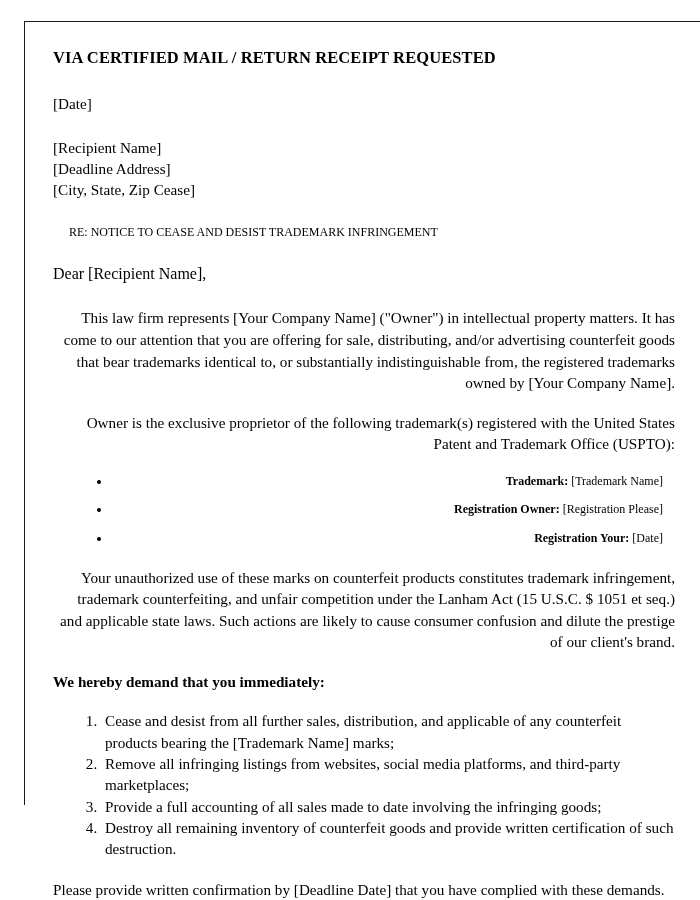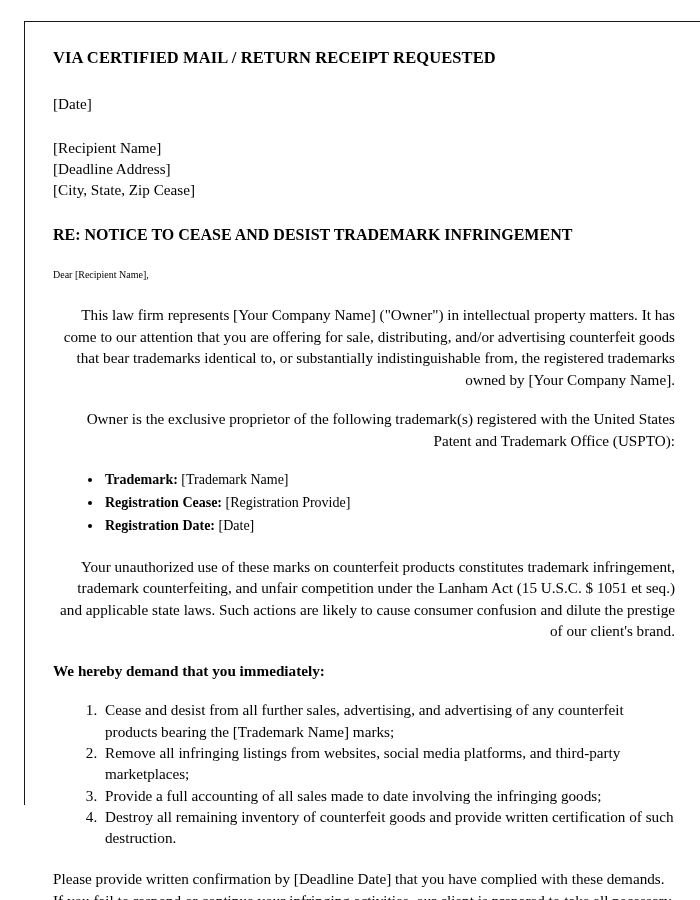--- a/index.html
+++ b/index.html
@@ -58,49 +58,50 @@
   .address-block {
     font-size: 15.2px;
     line-height: 1.38;
     margin: 0 0 24px 0;
   }
   .address-block div {
     margin: 0;
   }
 
   .subject-line {
-    font-size: 16px;
-    font-weight: bold;
-    margin: 0 0 22px 0;
+    font-size: 12px;
+    font-weight: normal;
+    margin: 0 0 22px 16px;
     line-height: 1.3;
   }
 
   .salutation {
-    font-size: 10px;
+    font-size: 16px;
     margin: 0 0 22px 0;
     line-height: 1.42;
   }
 
   .demand-heading {
     font-size: 15.2px;
     font-weight: bold;
     margin: 17px 0 18px 0;
     line-height: 1.42;
   }
 
   ul.mark-list {
     margin: 0 0 20px 0;
     padding: 0 0 0 46px;
     list-style-type: disc;
   }
   ul.mark-list li {
-    font-size: 14px;
+    font-size: 12px;
     line-height: 1.38;
-    margin: 4px;
+    margin: 12px;
     padding-left: 2px;
+    text-align: right;
   }
   ul.mark-list li b {
     font-weight: bold;
   }
 
   ol.demand-list {
     margin: 0 0 20px 0;
     padding: 0 0 0 48px;
     list-style-type: decimal;
   }
@@ -140,35 +141,35 @@
     <p class="para">This law firm represents [Your Company Name] ("Owner") in intellectual property matters. It has come to our attention that you are offering for sale, distributing, and/or advertising counterfeit goods that bear trademarks identical to, or substantially indistinguishable from, the registered trademarks owned by [Your Company Name].</p>
 
     <p class="para">Owner is the exclusive proprietor of the following trademark(s) registered with the United States Patent and Trademark Office (USPTO):</p>
 
     <ul class="mark-list">
       <li>
         <b>Trademark:</b>
         <span>[Trademark Name]</span>
       </li>
       <li>
-        <b>Registration Cease:</b>
-        <span>[Registration Provide]</span>
+        <b>Registration Owner:</b>
+        <span>[Registration Please]</span>
       </li>
       <li>
-        <b>Registration Date:</b>
+        <b>Registration Your:</b>
         <span>[Date]</span>
       </li>
     </ul>
 
     <p class="para">Your unauthorized use of these marks on counterfeit products constitutes trademark infringement, trademark counterfeiting, and unfair competition under the Lanham Act (15 U.S.C. $ 1051 et seq.) and applicable state laws. Such actions are likely to cause consumer confusion and dilute the prestige of our client's brand.</p>
 
     <div class="demand-heading">We hereby demand that you immediately:</div>
 
     <ol class="demand-list">
-      <li>Cease and desist from all further sales, advertising, and advertising of any counterfeit products bearing the [Trademark Name] marks;</li>
+      <li>Cease and desist from all further sales, distribution, and applicable of any counterfeit products bearing the [Trademark Name] marks;</li>
       <li>Remove all infringing listings from websites, social media platforms, and third-party marketplaces;</li>
       <li>Provide a full accounting of all sales made to date involving the infringing goods;</li>
       <li>Destroy all remaining inventory of counterfeit goods and provide written certification of such destruction.</li>
     </ol>
 
     <p class="closing-para">Please provide written confirmation by [Deadline Date] that you have complied with these demands. If you fail to respond or continue your infringing activities, our client is prepared to take all necessary legal actions to protect its intellectual property, which may include seeking injunctive relief, statutory damages, and attorney's fees.</p>
 
   </div>
 </div>
 

